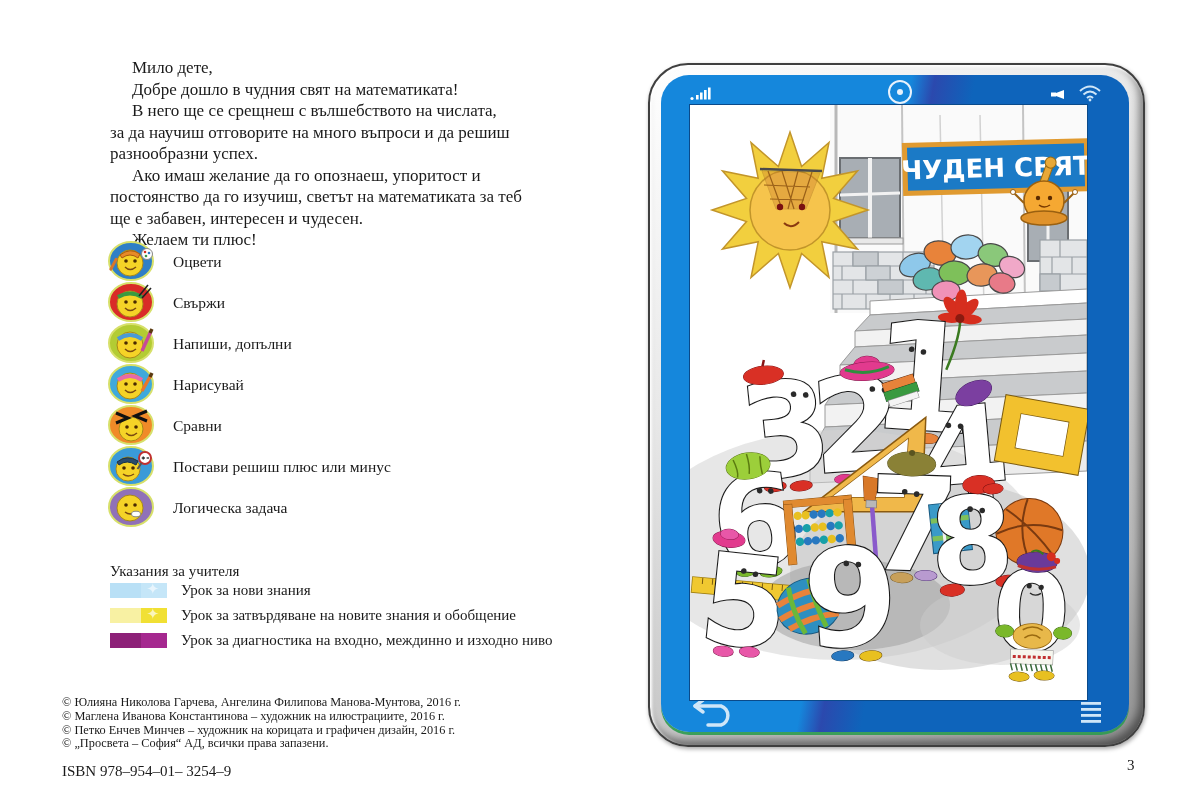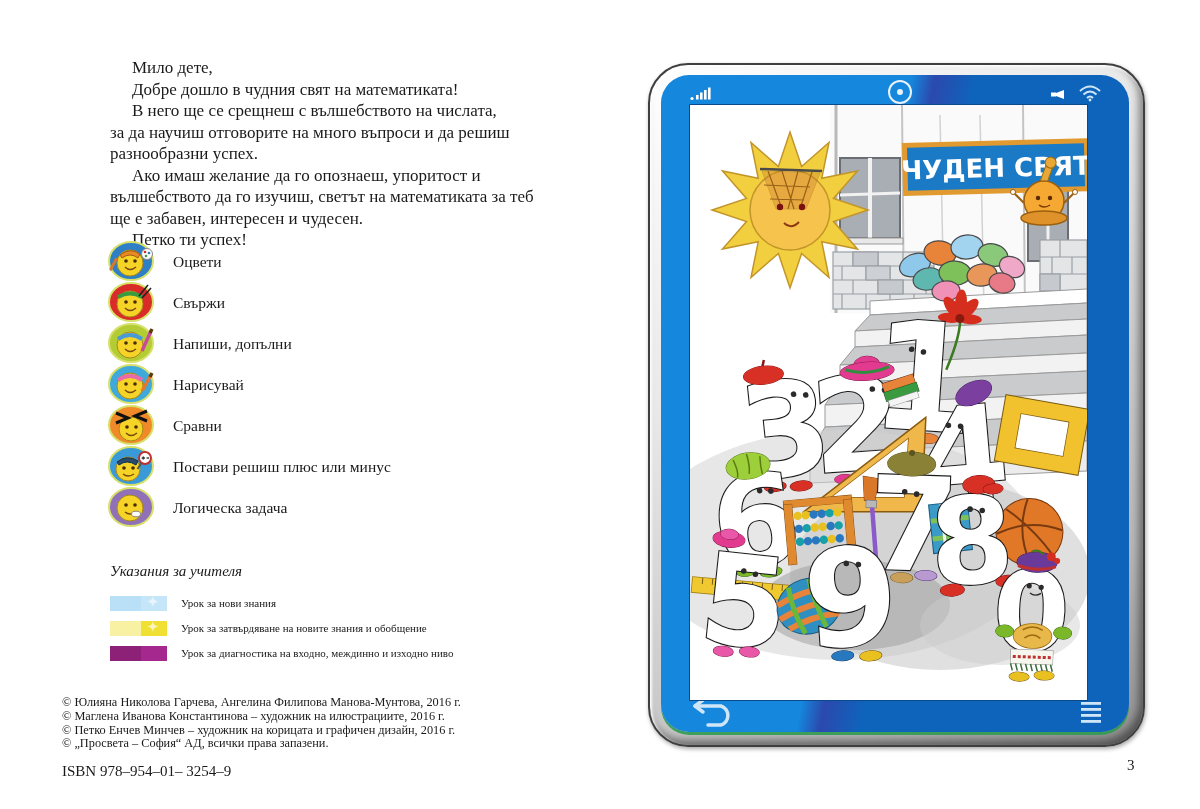--- a/index.html
+++ b/index.html
@@ -8,28 +8,28 @@
 
   
   .intro{position:absolute;left:110px;top:57px;font-size:17px;line-height:21.5px;white-space:nowrap;}
   .intro .ind{padding-left:22px;}
 
   .legend{position:absolute;left:108px;top:241px;}
   .legend-row{display:flex;align-items:center;height:41px;}
   .legend-row .lbl{margin-left:18px;font-size:15.5px;}
 
   .teacher{position:absolute;left:110px;top:563px;}
-  .teacher .head{font-style:italic;font-size:15px;margin-bottom:13px;}
+  .teacher .head{font-size:15px;}
   .t-row{display:flex;align-items:center;height:20px;}
   .swatch{position:relative;width:57px;height:15px;margin-right:14px;overflow:hidden;}
   .swatch .half{position:absolute;top:0;height:100%;}
   .swatch .h1{left:0;width:55%;}
   .swatch .h2{right:0;width:45%;}
   .swatch .star{position:absolute;right:8px;top:-3px;font-size:15px;font-family:"DejaVu Sans",sans-serif;}
-  .t-row .lbl{font-size:11px;}
+  .t-row .lbl{font-size:15px;}
 
   .copyright{position:absolute;left:62px;top:676px;font-size:12.3px;line-height:13.8px;white-space:nowrap;margin-top:20px;}
   .isbn{margin-top:14px;font-size:15px;}
 
   .pagenum{position:absolute;left:1127px;top:757px;font-size:15px;}
 
   
   .tablet{position:absolute;left:648px;top:63px;width:497px;height:684px;border-radius:40px;
     background:linear-gradient(145deg,#ffffff 0%,#e8e8e8 35%,#b8b8b8 80%,#8f8f8f 100%);
     border:2px solid #3f3f3f;box-sizing:border-box;
@@ -51,23 +51,23 @@
 
 <div class="page">
 
   <div class="intro">
     <div class="ind">Мило дете,</div>
     <div class="ind">Добре дошло в чудния свят на математиката!</div>
     <div class="ind">В него ще се срещнеш с вълшебството на числата,</div>
     <div>за да научиш отговорите на много въпроси и да решиш</div>
     <div>разнообразни успех.</div>
     <div class="ind">Ако имаш желание да го опознаеш, упоритост и</div>
-    <div>вълшебството да го изучиш, светът на математиката за теб</div>
+    <div>постоянство да го изучиш, светът на математиката за теб</div>
     <div>ще е забавен, интересен и чудесен.</div>
-    <div class="ind">Петко ти успех!</div>
+    <div class="ind">Желаем ти плюс!</div>
   </div>
 
   <div class="legend">
 
     <div class="legend-row">
       <svg width="47" height="41">
         <ellipse cx="23" cy="20" rx="22" ry="19" stroke="#d7e06a" stroke-width="2" fill="#2f7fc6"></ellipse>
         <circle cx="22" cy="22" r="13" fill="#f5d327" stroke="#a8891a"></circle>
         <path d="M12 14 Q22 6 32 13 L30 17 Q22 11 14 17 Z" fill="#e88a28" stroke="#a85a10" stroke-width="1"></path>
         <circle cx="18" cy="20" r="1.8" fill="#4a2a00"></circle>

